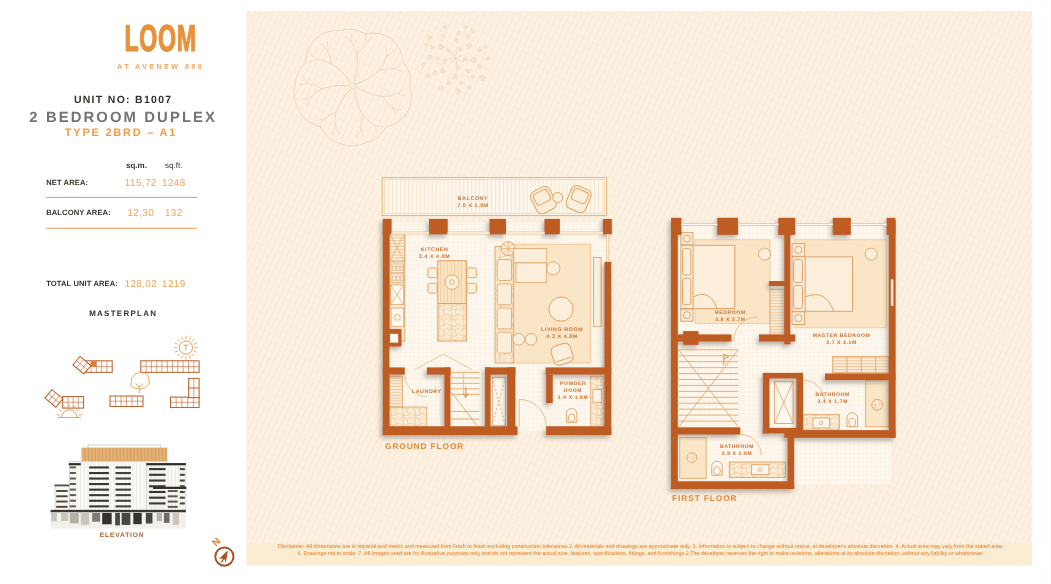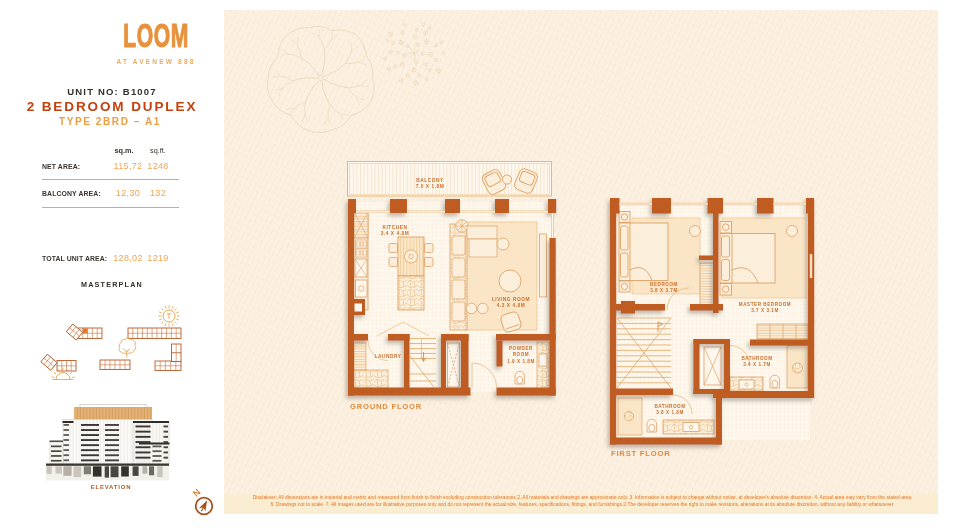--- a/index.html
+++ b/index.html
@@ -6,29 +6,29 @@
   body{width:955px;height:531px;overflow:hidden;background:#ffffff;
        font-family:"Liberation Sans", sans-serif;position:relative;}
   #cream{position:absolute;left:0;top:10px;width:938px;height:504px;
     background:
       repeating-linear-gradient(115deg, rgba(240,215,180,0.20) 0 1px, rgba(0,0,0,0) 1px 5px),
       repeating-linear-gradient(25deg, rgba(247,230,205,0.16) 0 2px, rgba(0,0,0,0) 2px 7px),
       #FBF0E1;
   }
   #footband{position:absolute;left:0;top:494px;width:938px;height:20px;background:#FAEDD1;}
   #sidebar{position:absolute;left:0;top:0;width:224px;height:531px;background:#ffffff;}
-  #logo{position:absolute;left:14px;top:22px;width:224px;text-align:center;padding-left:30px;}
+  #logo{position:absolute;left:4px;top:22px;width:224px;text-align:center;padding-left:30px;}
   #logoword{font-weight:bold;color:#E8913A;font-size:34px;letter-spacing:1px;
      transform:scale(0.62,1.0);transform-origin:center top;line-height:26px;
      -webkit-text-stroke:1.1px #E8913A;}
   #logosub{margin-top:10px;color:#EBAA63;font-size:6.5px;letter-spacing:2.2px;font-weight:bold;}
   #unitno{position:absolute;left:0;top:86px;width:224px;text-align:center;
      color:#33302B;font-weight:bold;font-size:9.5px;letter-spacing:1.2px;}
   #unitname{position:absolute;left:0;top:99px;width:224px;text-align:center;
-     color:#c2410c;font-weight:bold;font-size:13.5px;letter-spacing:1.9px;}
+     color:#737373;font-weight:bold;font-size:13.5px;letter-spacing:1.9px;}
   #unittype{position:absolute;left:0;top:116px;width:220px;text-align:center;
      color:#F09D42;font-weight:bold;font-size:10px;letter-spacing:1.6px;}
   #areatab{position:absolute;left:38px;top:143px;width:146px;font-size:7.3px;color:#3A342E;}
   .trow{position:absolute;left:0;width:146px;height:10px;}
   .tlab{position:absolute;left:4px;font-weight:bold;letter-spacing:0.1px;color:#3A342E;top:1px;font-size:6.9px;}
   .tv1{position:absolute;left:70px;width:40px;text-align:center;color:#F2A452;font-size:9px;letter-spacing:0.35px;top:-1px;}
   .tv2{position:absolute;left:101px;width:38px;text-align:center;color:#F2A452;font-size:9px;letter-spacing:0.35px;top:-1px;}
   .th1{position:absolute;left:66px;width:40px;text-align:center;font-weight:bold;font-size:7.3px;}
   .th2{position:absolute;left:101px;width:38px;text-align:center;font-weight:normal;font-size:7.3px;}
   .tline{position:absolute;left:4px;width:137px;height:1px;background:#E8A55F;}

